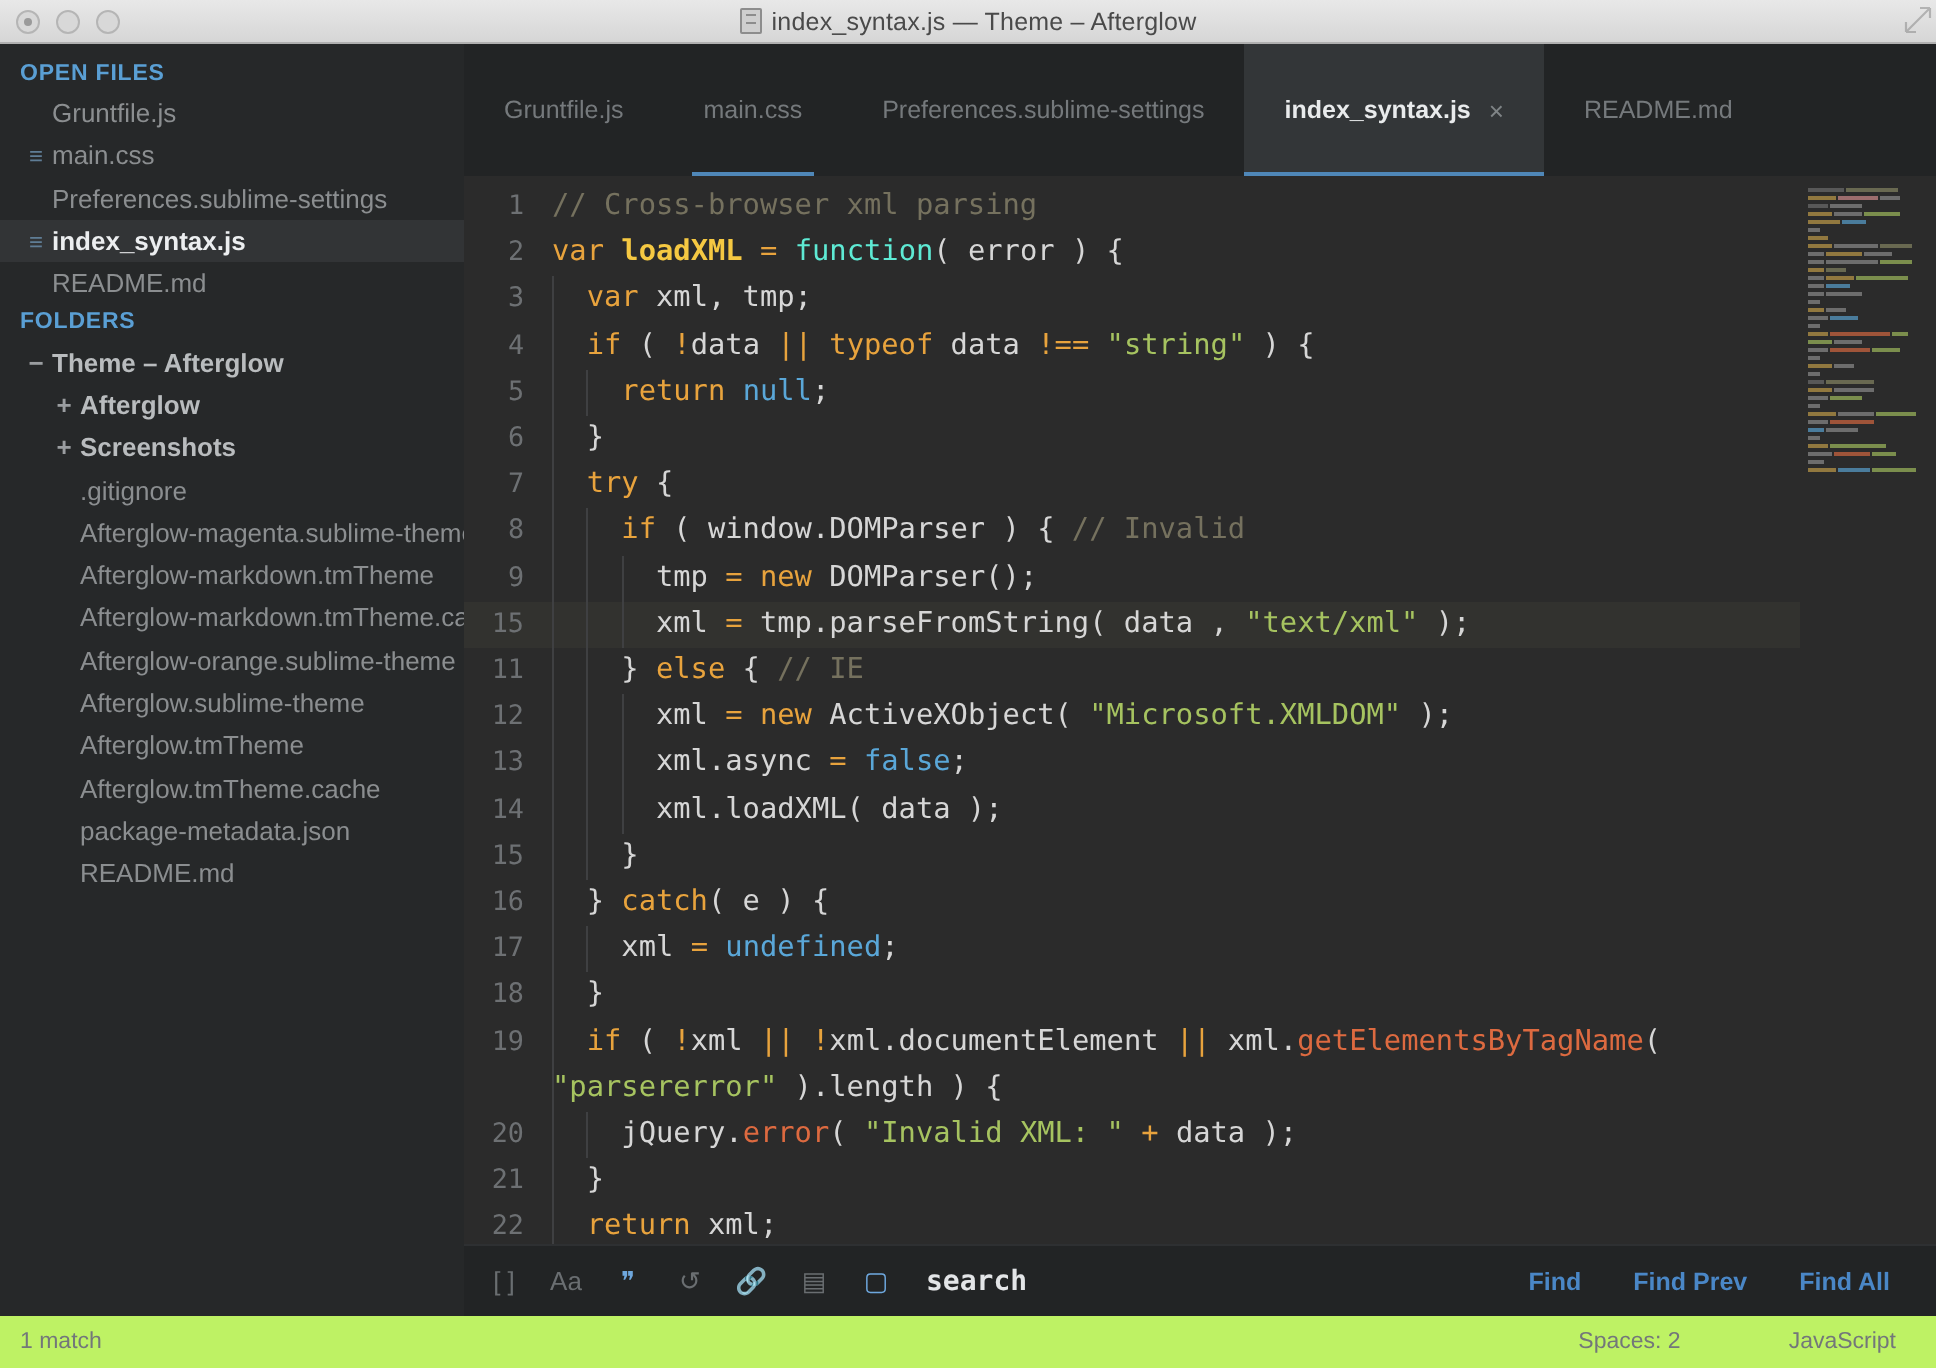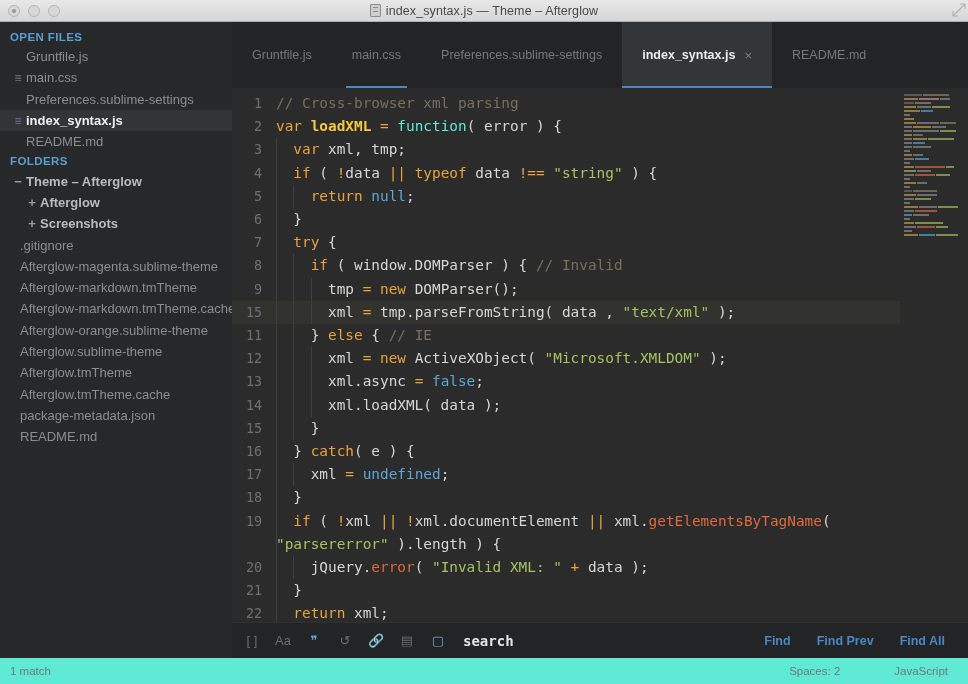--- a/index.html
+++ b/index.html
@@ -78,21 +78,21 @@
     width: 16px; flex: 0 0 16px; text-align: center;
     color: #5f7d96; font-size: 12px; line-height: 1;
   }
   .side-row .lbl { overflow: hidden; white-space: nowrap; }
   .side-row.selected { background: #323436; color: #e4e6e8; }
   .side-row.selected .lbl { font-weight: bold; color: #eceef0; }
   .side-row.folder { color: #b9bcbe; font-weight: bold; }
   .side-row.folder .ico { color: #9a9da0; font-size: 13px; }
   .side-row.indent1 { padding-left: 10px; }
   .side-row.indent2 { padding-left: 24px; }
-  .side-row.file-indent { padding-left: 20px; }
+  .side-row.file-indent { padding-left: 40px; }
   .side-row.openfile { padding-left: 10px; }
   .side-row.openfile .lbl { padding-left: 0; }
 
   
   #editorcol { flex: 1 1 auto; display: flex; flex-direction: column; min-width: 0; background: #1e2022; }
 
   
   #tabbar {
     height: 66px; flex: 0 0 66px;
     background: #222425;
@@ -204,21 +204,21 @@
     font-family: "DejaVu Sans Mono", monospace;
     background: transparent; border: none; outline: none;
     padding: 0;
   }
   #find-actions { display: flex; align-items: center; gap: 26px; padding-right: 23px; }
   .fbtn { color: #4a87c7; font-size: 12.5px; font-weight: bold; white-space: nowrap; }
 
   
   #statusbar {
     height: 26px; flex: 0 0 26px;
-    background: #5eead4;
+    background: #bef264;
     display: flex; align-items: center;
     color: #73777a; font-size: 11.5px;
     padding: 0 20px 0 10px;
   }
   #status-left { flex: 1 1 auto; }
   #status-right { display: flex; gap: 54px; }
 </style>
 </head>
 <body>
 

